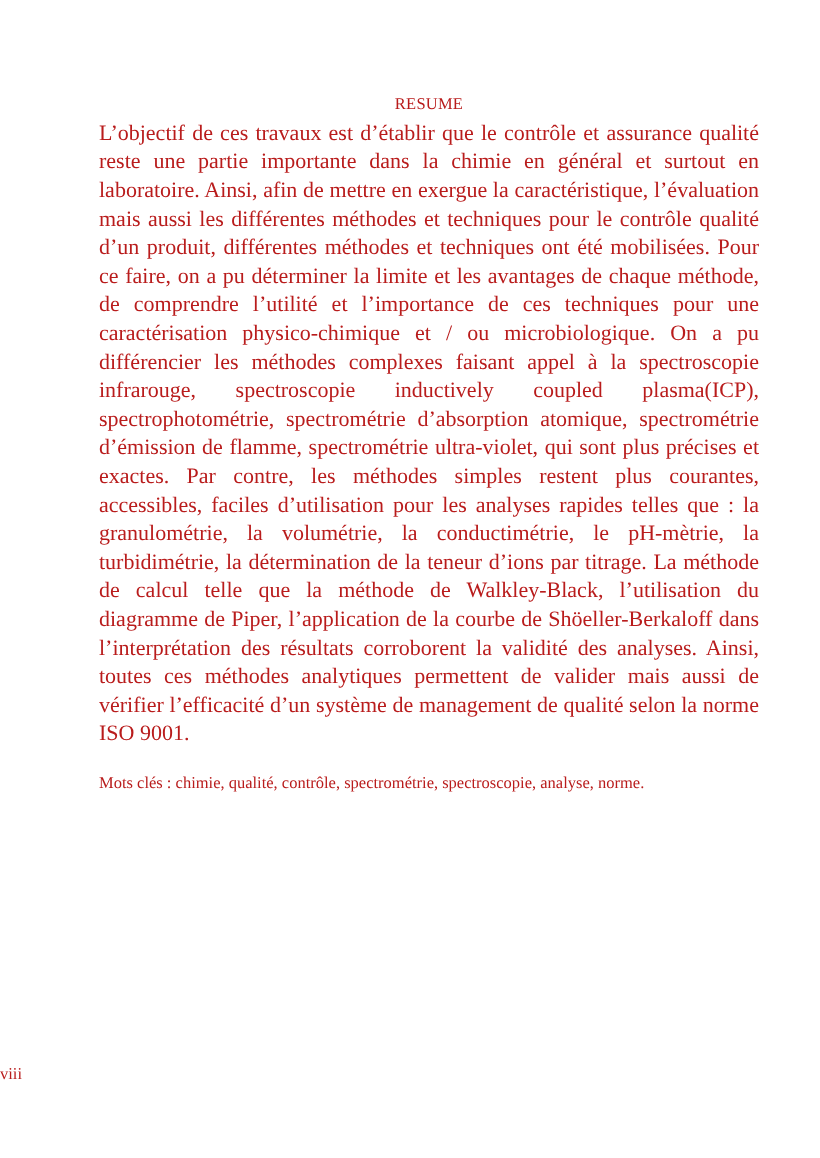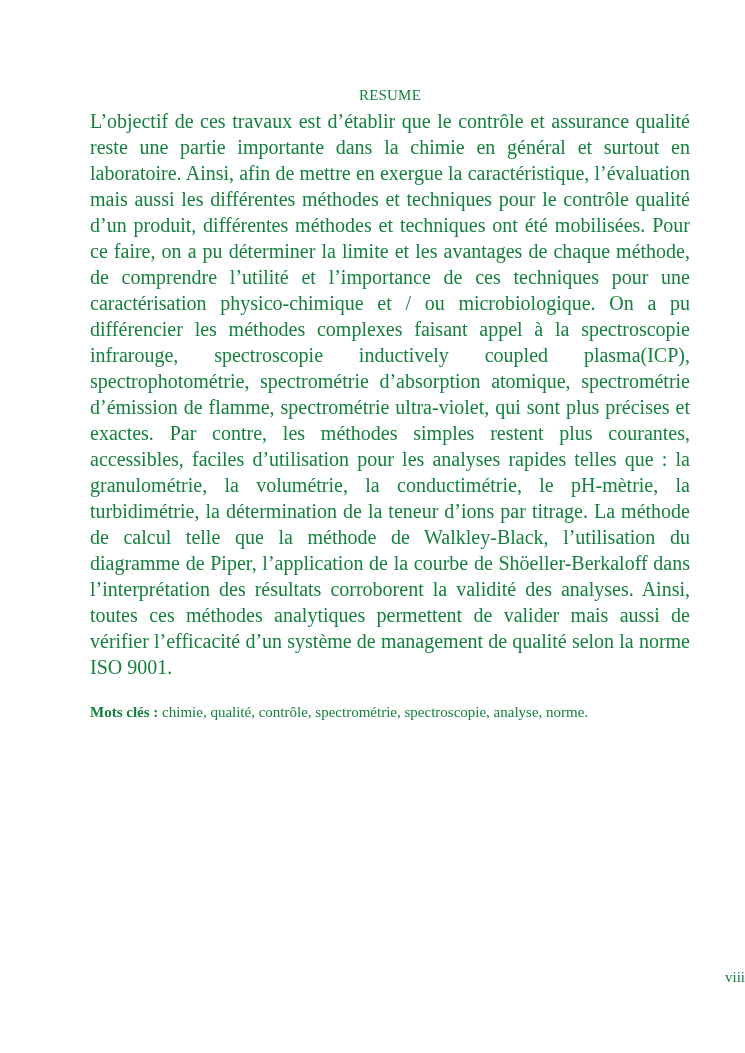--- a/index.html
+++ b/index.html
@@ -6,21 +6,21 @@
     margin: 0;
     padding: 0;
     background: #ffffff;
   }
   .page {
     position: relative;
     width: 745px;
     height: 1053px;
     background: #ffffff;
     font-family: "Liberation Serif", "DejaVu Serif", serif;
-    color: #15803d;
+    color: #b91c1c;
     overflow: hidden;
   }
   .content {
     position: absolute;
     left: 90px;
     top: 82px;
     width: 600px;
   }
   .doc-title {
     font-size: 15px;
@@ -36,28 +36,28 @@
     text-align: justify;
     margin: 0;
   }
   .keywords {
     font-size: 15px;
     line-height: 26px;
     margin: 19px 0 0 0;
     text-align: left;
   }
   .keywords .kw-label {
-    font-weight: 700;
+    font-weight: 400;
   }
   .page-number {
     position: absolute;
     left: 0;
     top: 966px;
     width: 745px;
-    text-align: right;
+    text-align: left;
     font-size: 15px;
     line-height: 22px;
   }
 </style>
 </head>
 <body>
 
 <div class="page">
   <div class="content">
     <h1 class="doc-title">RESUME</h1>

